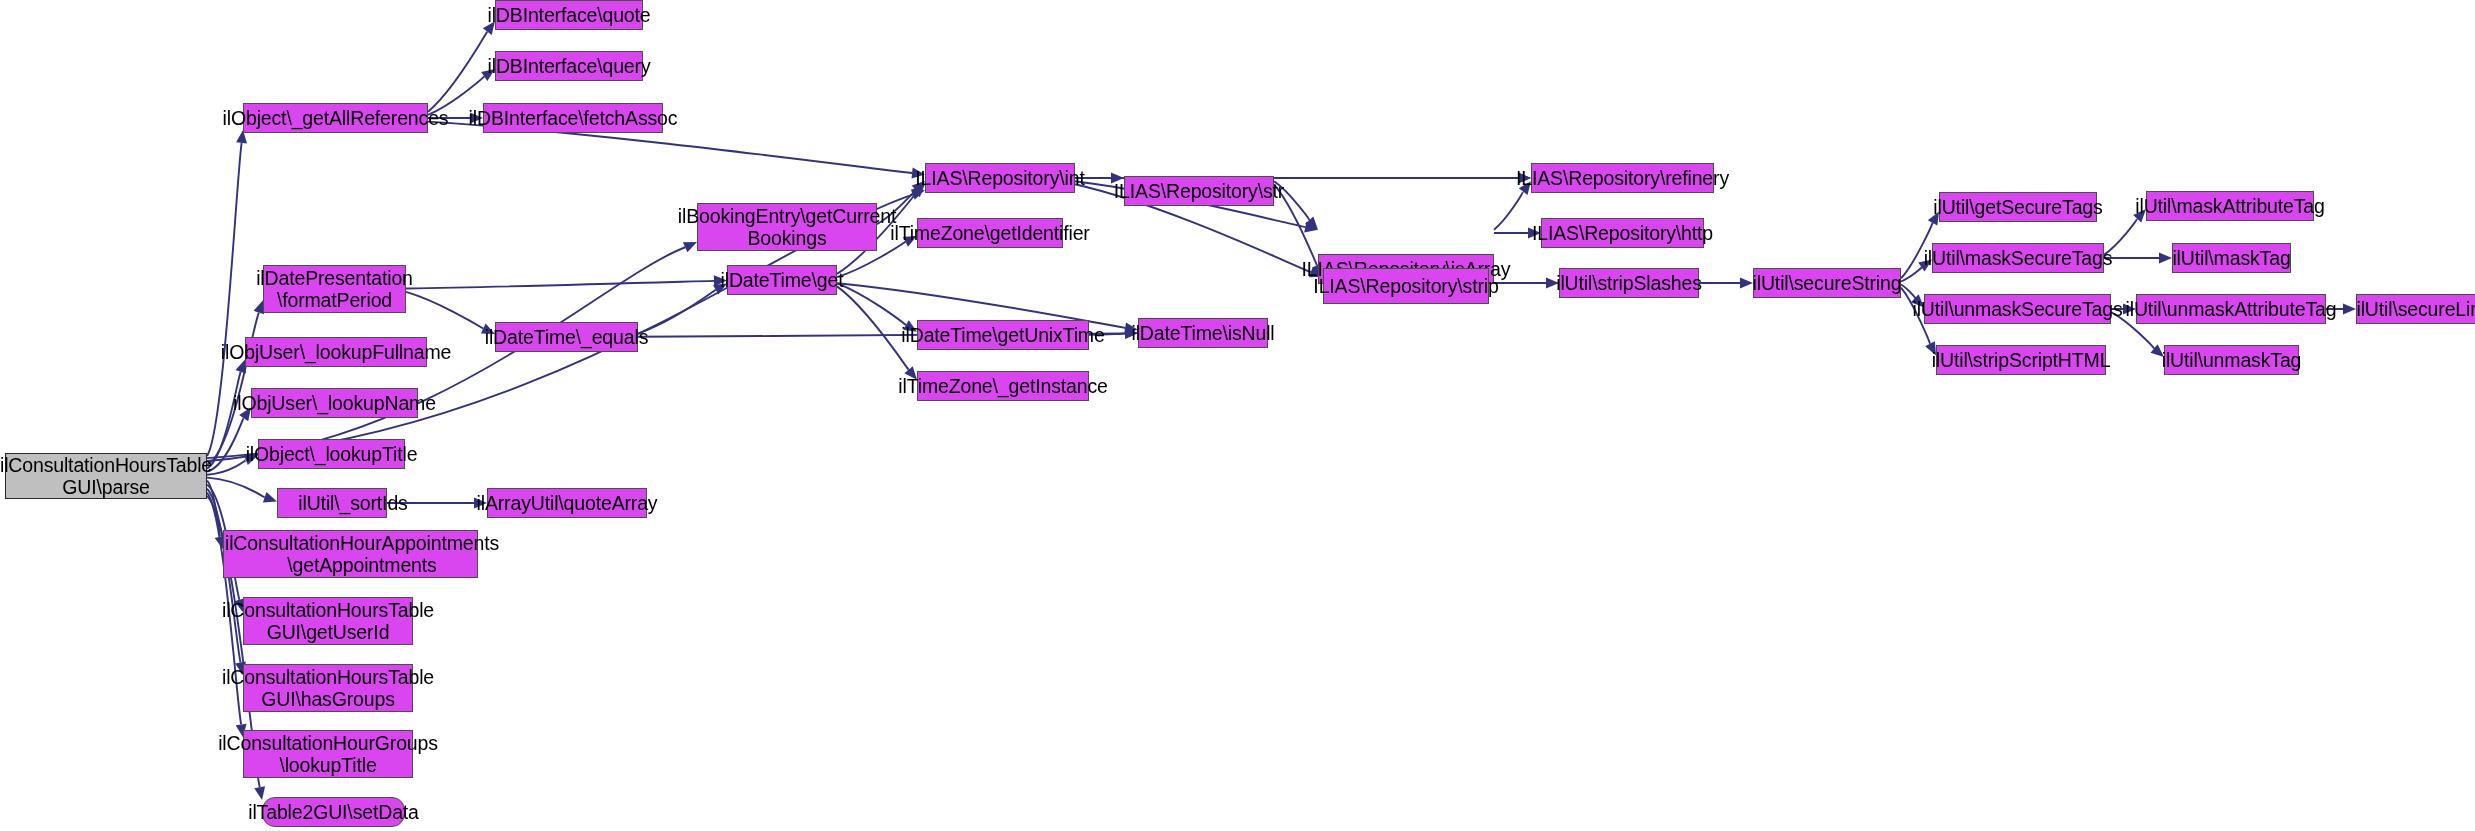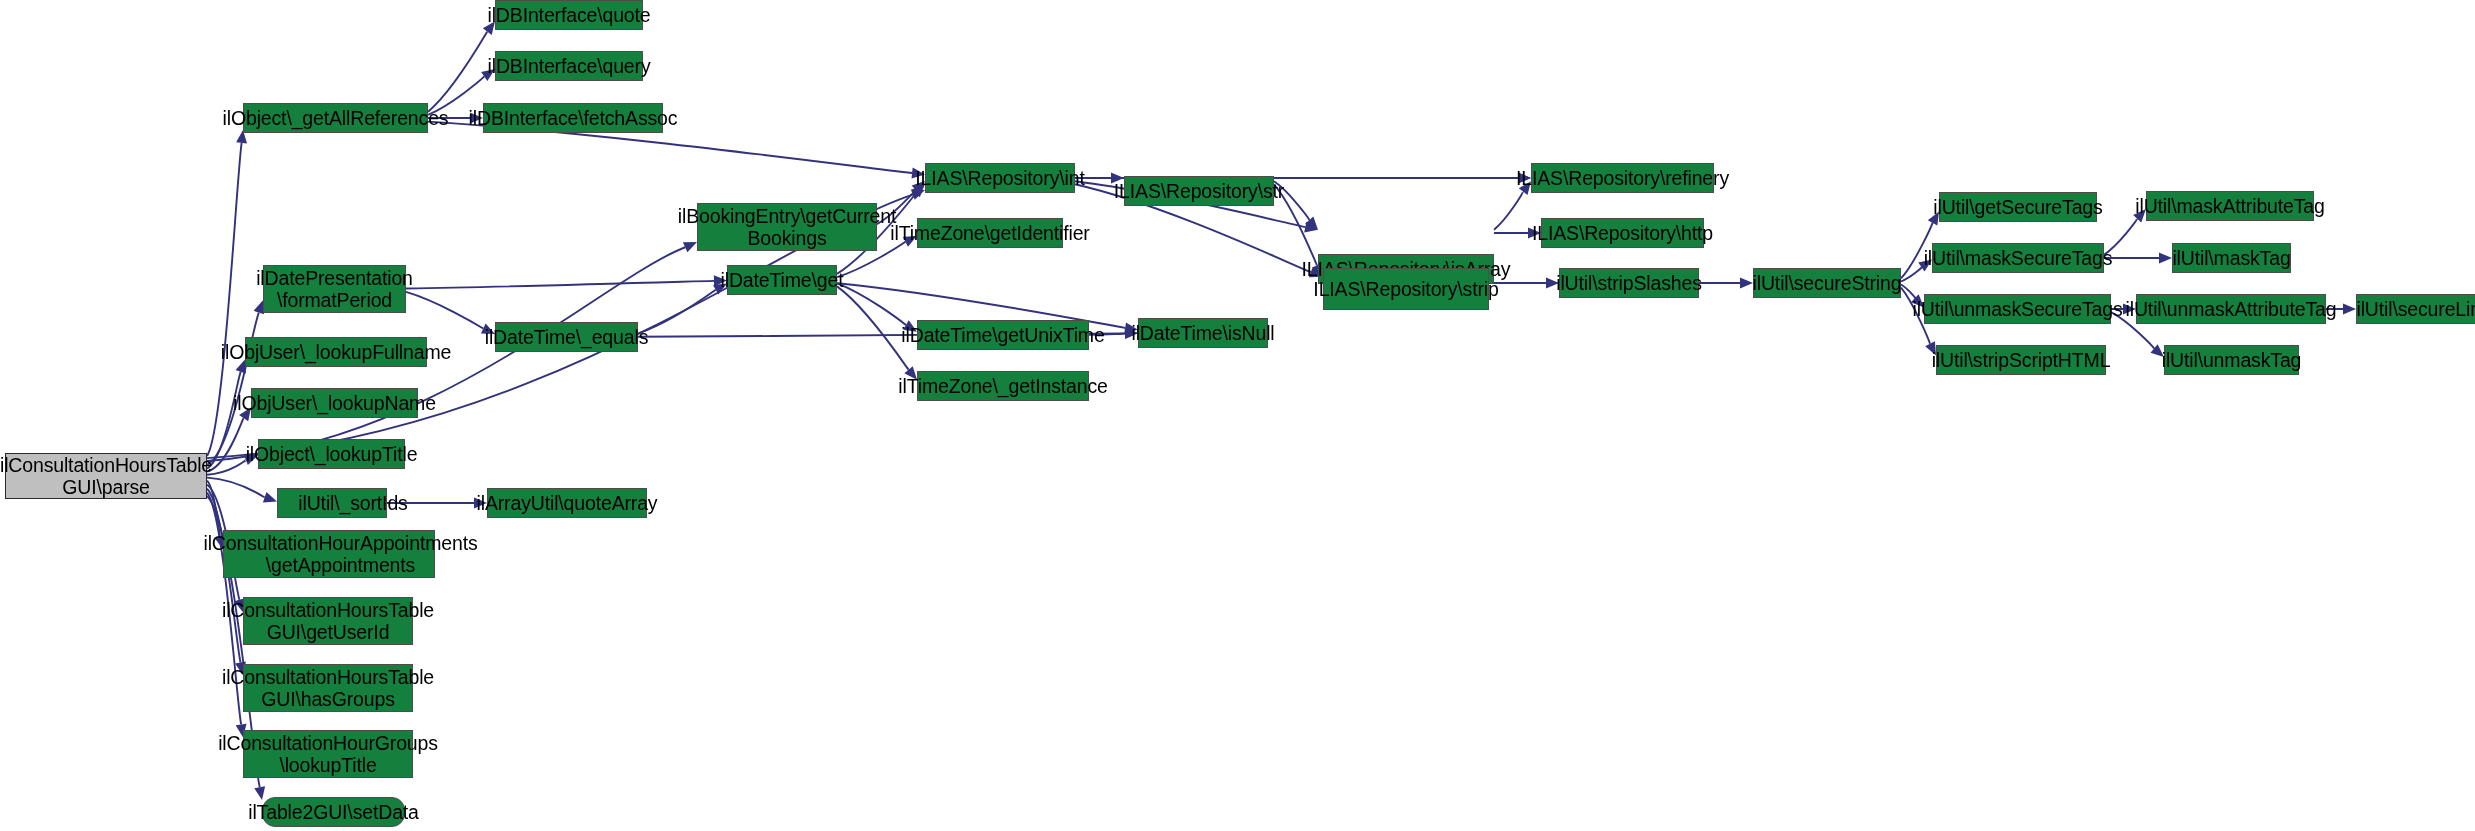--- a/index.html
+++ b/index.html
@@ -21,21 +21,21 @@
     left: 0;
     top: 0;
     width: 2475px;
     height: 831px;
     pointer-events: none;
   }
   .node {
     position: absolute;
     box-sizing: border-box;
     border: 1.6px solid #4d4d4d;
-    background: #15803d;
+    background: #d946ef;
     color: #000000;
     font-size: 19.5px;
     line-height: 22px;
     display: flex;
     align-items: center;
     justify-content: center;
     text-align: center;
     white-space: pre;
     letter-spacing: -0.15px;
     z-index: 5;
@@ -256,39 +256,39 @@
       <div class="node" style="left: 483px; top: 103px; width: 180px; height: 30px;">ilDBInterface\fetchAssoc</div>
       <div class="node" style="left: 697px; top: 203px; width: 180px; height: 48px;">ilBookingEntry\getCurrent
 Bookings</div>
       <div class="node" style="left: 263px; top: 265px; width: 143px; height: 48px;">ilDatePresentation
 \formatPeriod</div>
       <div class="node" style="left: 245px; top: 337px; width: 182px; height: 30px;">ilObjUser\_lookupFullname</div>
       <div class="node" style="left: 251px; top: 388px; width: 167px; height: 30px;">ilObjUser\_lookupName</div>
       <div class="node" style="left: 258px; top: 439px; width: 147px; height: 30px;">ilObject\_lookupTitle</div>
       <div class="node" style="left: 277px; top: 488px; width: 110px; height: 30px; padding-left: 42px;">ilUtil\_sortIds</div>
       <div class="node" style="left: 487px; top: 488px; width: 160px; height: 30px;">ilArrayUtil\quoteArray</div>
-      <div class="node" style="left: 223px; top: 530px; width: 212px; height: 48px; padding-left: 23px;">ilConsultationHourAppointments
+      <div class="node" style="left: 223px; top: 530px; width: 255px; height: 48px; padding-left: 23px;">ilConsultationHourAppointments
 \getAppointments</div>
       <div class="node" style="left: 243px; top: 597px; width: 170px; height: 48px;">ilConsultationHoursTable
 GUI\getUserId</div>
       <div class="node" style="left: 243px; top: 664px; width: 170px; height: 48px;">ilConsultationHoursTable
 GUI\hasGroups</div>
       <div class="node" style="left: 243px; top: 730px; width: 170px; height: 48px;">ilConsultationHourGroups
 \lookupTitle</div>
       <div class="node" style="left: 262px; top: 797px; width: 143px; height: 30px; border-radius: 13px;">ilTable2GUI\setData</div>
       <div class="node" style="left: 495px; top: 322px; width: 143px; height: 30px;">ilDateTime\_equals</div>
       <div class="node" style="left: 727px; top: 265px; width: 110px; height: 30px;">ilDateTime\get</div>
       <div class="node" style="left: 925px; top: 163px; width: 150px; height: 30px;">ILIAS\Repository\int</div>
       <div class="node" style="left: 917px; top: 218px; width: 146px; height: 30px;">ilTimeZone\getIdentifier</div>
       <div class="node" style="left: 917px; top: 320px; width: 172px; height: 30px;">ilDateTime\getUnixTime</div>
       <div class="node" style="left: 917px; top: 371px; width: 172px; height: 30px;">ilTimeZone\_getInstance</div>
       <div class="node" style="left: 1138px; top: 318px; width: 130px; height: 30px; text-align: center;">ilDateTime\isNull</div>
       <div class="node" style="left: 1124px; top: 163px; width: 150px; height: 30px; margin-top: 13px;">ILIAS\Repository\str</div>
       <div class="node" style="left: 1318px; top: 218px; width: 176px; height: 30px; margin-top: 36px;">ILIAS\Repository\isArray</div>
-      <div class="node" style="left: 1323px; top: 268px; width: 166px; height: 42px;">ILIAS\Repository\strip</div>
+      <div class="node" style="left: 1323px; top: 268px; width: 166px; height: 36px;">ILIAS\Repository\strip</div>
       <div class="node" style="left: 1531px; top: 163px; width: 183px; height: 30px;">ILIAS\Repository\refinery</div>
       <div class="node" style="left: 1541px; top: 218px; width: 163px; height: 30px;">ILIAS\Repository\http</div>
       <div class="node" style="left: 1559px; top: 268px; width: 140px; height: 30px;">ilUtil\stripSlashes</div>
       <div class="node" style="left: 1753px; top: 268px; width: 148px; height: 30px;">ilUtil\secureString</div>
       <div class="node" style="left: 1939px; top: 192px; width: 158px; height: 30px;">ilUtil\getSecureTags</div>
       <div class="node" style="left: 1932px; top: 243px; width: 172px; height: 30px;">ilUtil\maskSecureTags</div>
       <div class="node" style="left: 1924px; top: 294px; width: 187px; height: 30px;">ilUtil\unmaskSecureTags</div>
       <div class="node" style="left: 1936px; top: 345px; width: 170px; height: 30px;">ilUtil\stripScriptHTML</div>
       <div class="node" style="left: 2146px; top: 191px; width: 168px; height: 30px;">ilUtil\maskAttributeTag</div>
       <div class="node" style="left: 2172px; top: 243px; width: 119px; height: 30px;">ilUtil\maskTag</div>

